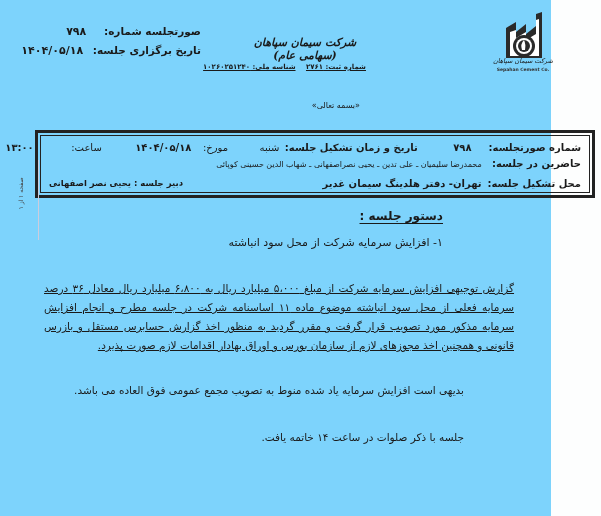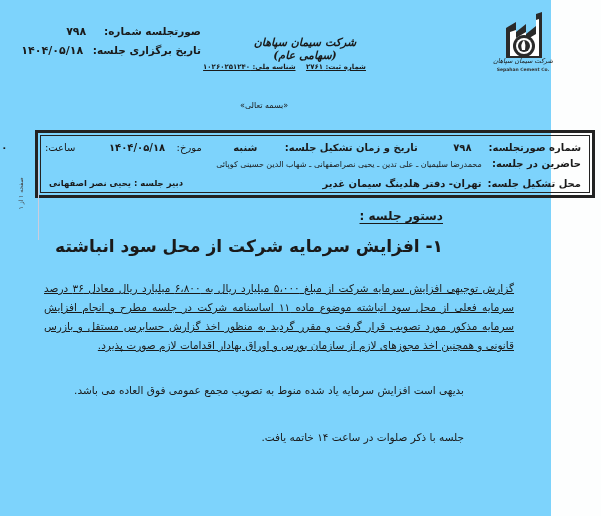--- a/index.html
+++ b/index.html
@@ -14,52 +14,52 @@
   
   .meta { position: absolute; top: 22px; left: 26px; width: 175px; direction: rtl; text-align: right; font-weight: bold; font-size: 10.5px; line-height: 18px; }
   .meta .row { white-space: nowrap; }
   .meta .val { display: inline-block; margin-right: 6px; font-size: 11px; }
   .meta .row1 .val { margin-right: 14px; }
 
   
   .company { position: absolute; top: 36px; left: 240px; width: 130px; text-align: center; direction: rtl; font-family: "DejaVu Serif", serif; font-style: italic; font-weight: bold; font-size: 11px; }
   .reg { position: absolute; top: 63px; left: 240px; width: 130px; text-align: center; direction: rtl; font-size: 7px; font-weight: bold; white-space: nowrap; }
   .reg span { text-decoration: underline; margin: 0 4px; }
-  .bismillah { position: absolute; top: 101px; left: 240px; width: 120px; text-align: left; direction: rtl; font-size: 8px; }
+  .bismillah { position: absolute; top: 101px; left: 240px; width: 120px; text-align: right; direction: rtl; font-size: 8px; }
 
   
   .logo { position: absolute; top: 10px; left: 492px; width: 60px; height: 72px; }
   .logo-caption { position: absolute; top: 57px; left: 488px; width: 70px; text-align: center; font-size: 6.5px; direction: rtl; font-style: italic; font-family: "DejaVu Serif", serif; }
   .logo-en { position: absolute; top: 67px; left: 488px; width: 70px; text-align: center; font-size: 4.5px; font-weight: bold; color: #333; }
 
   
   .box { position: absolute; top: 130px; left: 35px; width: 560px; height: 68px; border: 3px solid #222; padding: 2px; }
   .box-inner { width: 100%; height: 100%; border: 1px solid #222; direction: rtl; position: relative; font-size: 10px; }
   .box-row { position: absolute; right: 8px; left: 8px; white-space: nowrap; }
   .box-row.r1 { top: 6px; font-weight: bold; }
   .box-row.r2 { top: 22px; }
   .box-row.r3 { top: 42px; font-weight: bold; }
   .lbl { display: inline-block; font-weight: bold; width: 96px; }
   .r2 .val { font-size: 8px; font-weight: normal; }
   .r1 .cell { display: inline-block; }
   .r1 .num { margin-right: 10px; margin-left: 32px; }
-  .r1 .wd { margin-right: 24px; margin-left: 28px; font-weight: bold; }
+  .r1 .wd { margin-right: 2px; margin-left: 28px; font-weight: normal; }
   .r1 .date { margin-right: 8px; margin-left: 30px; }
   .r1 .time { margin-right: 34px; text-align: right; }
   .r3 .secretary { position: absolute; left: 0; top: 0; font-size: 8.5px; }
   .r3 .secretary .sv { font-weight: bold; }
 
   
   .side { position: absolute; top: 160px; left: 12px; width: 14px; height: 80px; }
   .side-text { position: absolute; top: 30px; left: -22px; width: 60px; transform: rotate(-90deg); font-size: 6px; direction: rtl; text-align: center; white-space: nowrap; color: #444; }
   .side-line { position: absolute; top: 0; left: 26px; width: 1px; height: 80px; background: #ccd; }
 
   
   .agenda-title { position: absolute; top: 209px; right: 108px; direction: rtl; font-weight: bold; font-size: 12px; text-decoration: underline; text-underline-offset: 3px; }
-  .agenda-item { position: absolute; top: 236px; right: 108px; direction: rtl; font-size: 17px; font-weight: bold; }
+  .agenda-item { position: absolute; top: 236px; right: 108px; direction: rtl; font-size: 11px; }
 
   .para { position: absolute; top: 279px; left: 44px; width: 470px; direction: rtl; text-align: justify; text-align-last: right; font-size: 10.5px; line-height: 19px; text-decoration: underline; }
   .note { position: absolute; top: 384px; right: 87px; direction: rtl; font-size: 10.5px; white-space: nowrap; }
   .closing { position: absolute; top: 431px; right: 87px; direction: rtl; font-size: 10.5px; white-space: nowrap; }
 </style>
 </head>
 <body>
 
 <div class="page">
 

